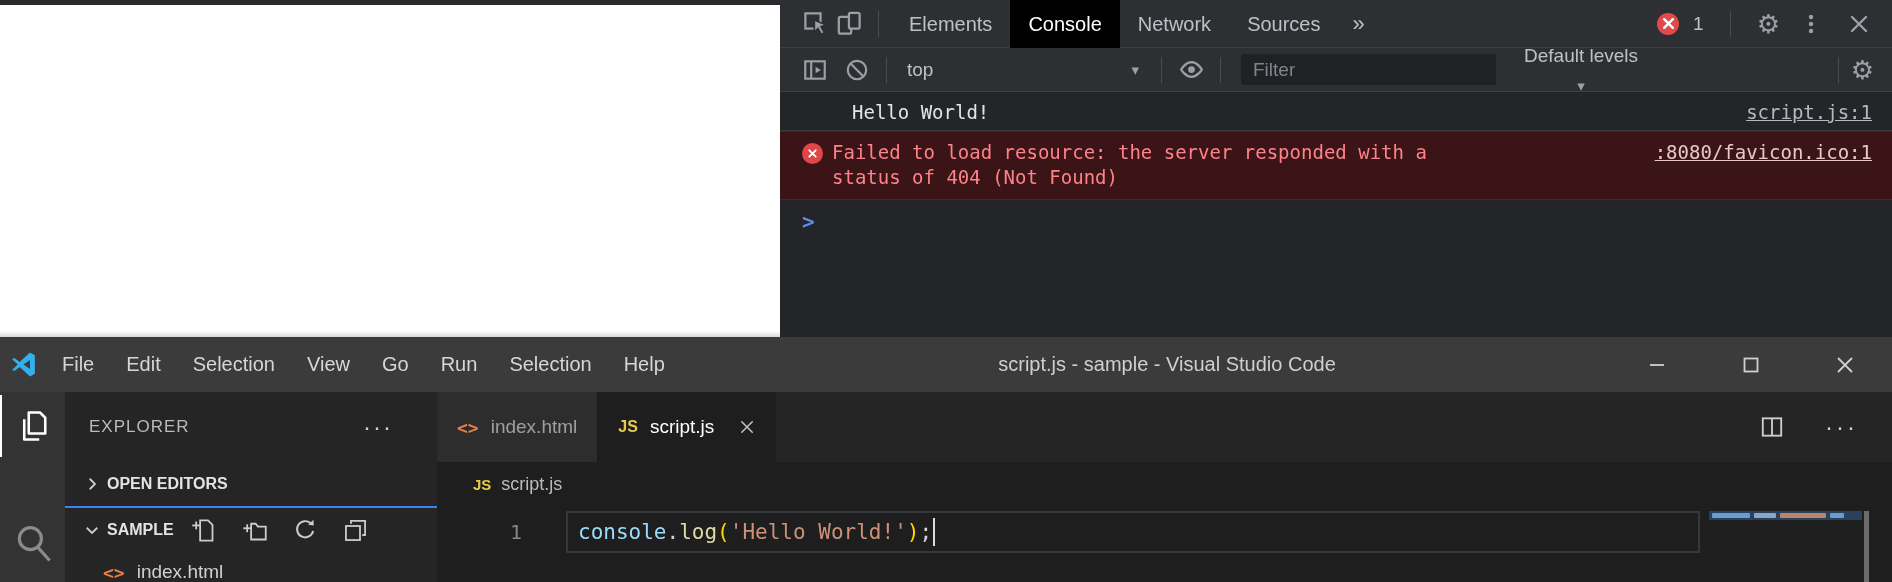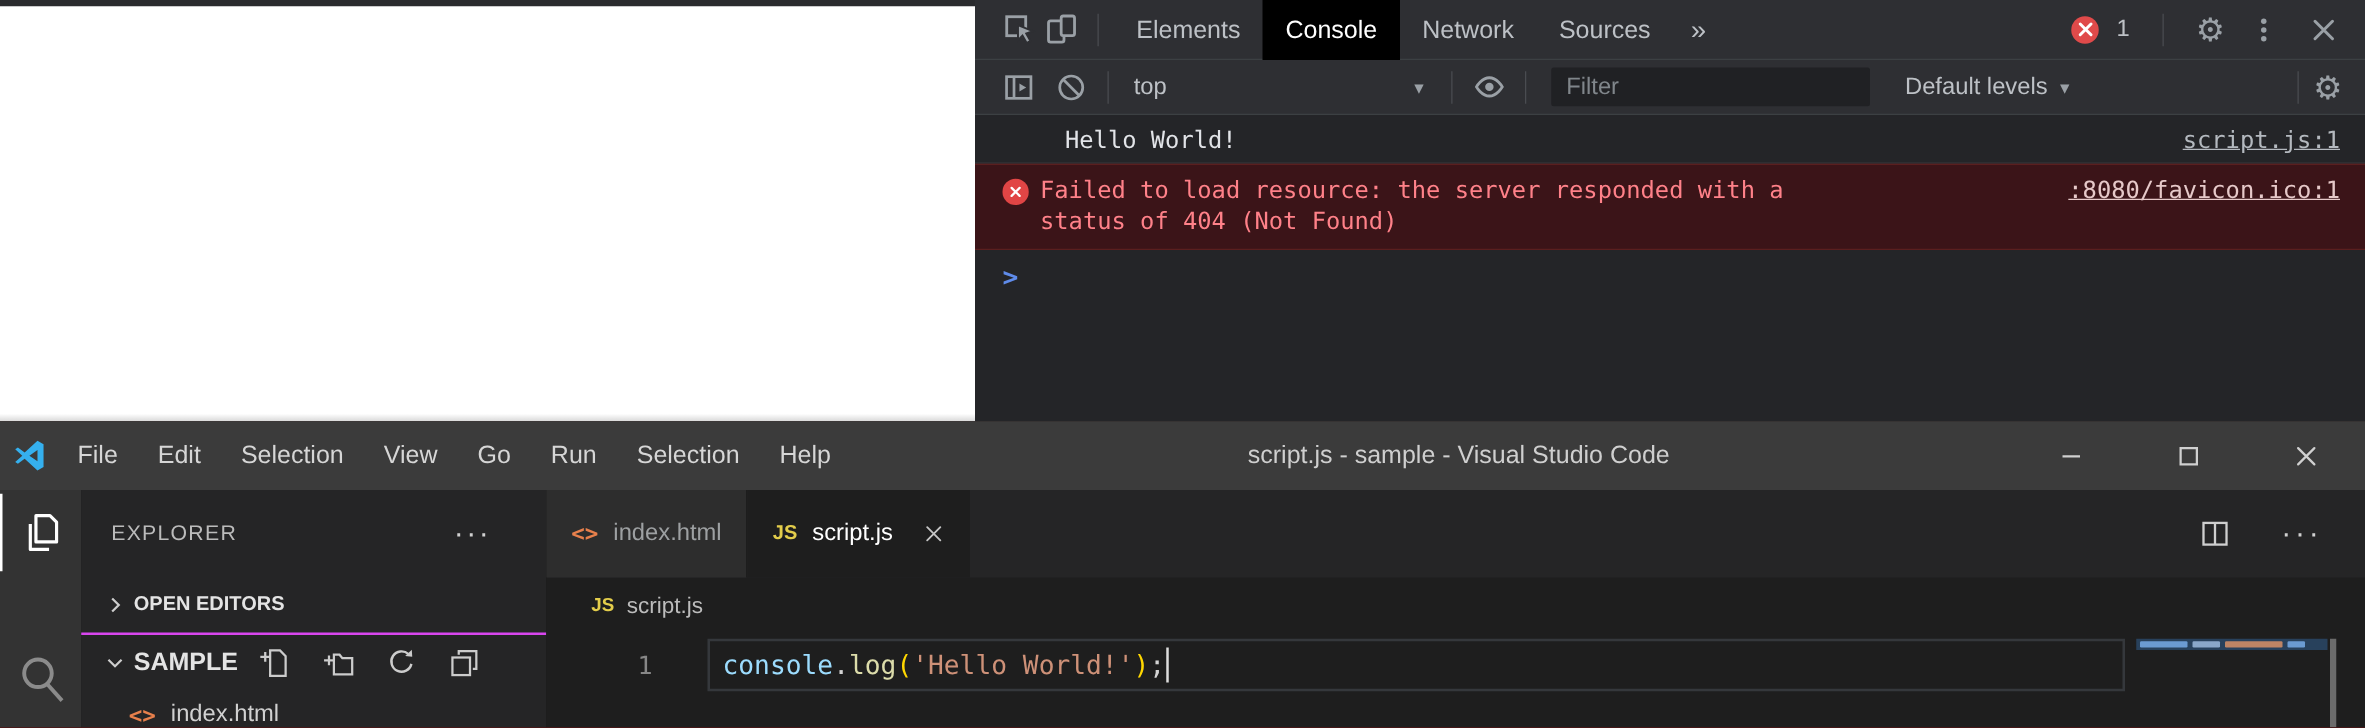--- a/index.html
+++ b/index.html
@@ -1,17 +1,17 @@
 <!DOCTYPE html>
 <html><head>
 <meta charset="utf-8">
 <style>
   * { margin:0; padding:0; box-sizing:border-box; }
   body { background:#111; font-family:"Liberation Sans", sans-serif; }
-  .stage { position:relative; width:1892px; height:582px; overflow:hidden; background:#7f1d1d; }
+  .stage { position:relative; width:1892px; height:582px; overflow:hidden; background:#4d7c0f; }
 
   
   .browser { position:absolute; left:0; top:0; width:780px; height:337px; background:#ffffff; }
   .browser-topstrip { height:5px; background:#2a2b2e; }
   .browser::after { content:""; position:absolute; left:0; right:0; bottom:0; height:6px;
                     background:linear-gradient(#ffffff,#d9d9d9); }
 
   
   .devtools { position:absolute; left:780px; top:0; width:1112px; height:337px; background:#242528; color:#bdc1c6; }
   .dt-row1 { display:flex; align-items:center; height:48px; background:#2e2f33; border-bottom:1px solid #3c4043; padding-left:18px; }
@@ -24,21 +24,21 @@
   .err-badge { width:22px; height:22px; border-radius:50%; background:#e04a4a; display:flex; align-items:center; justify-content:center; }
   .err-count { font-size:19px; color:#bdc1c6; }
   .gear-glyph { font-size:26px; color:#9aa0a6; line-height:1; cursor:pointer; }
 
   .dt-row2 { display:flex; align-items:center; height:44px; background:#2e2f33; border-bottom:1px solid #3c4043; padding:0 18px; }
   .dt-dropdown { display:flex; align-items:center; justify-content:space-between; width:250px; padding:0 10px 0 8px; font-size:19px; color:#bdc1c6; cursor:pointer; }
   .caret { font-size:15px; color:#9aa0a6; }
   .dt-filter { width:255px; height:31px; margin-left:8px; background:#202124; border:none; outline:none; border-radius:2px;
                color:#e8eaed; font-size:19px; padding:0 12px; font-family:"Liberation Sans",sans-serif; }
   .dt-filter::placeholder { color:#80868b; }
-  .dt-levels { display:flex; align-items:center; gap:10px; margin-left:28px; font-size:19px; color:#bdc1c6; cursor:pointer; }
+  .dt-levels { display:flex; align-items:center; gap:10px; margin-left:28px; font-size:19px; color:#bdc1c6; cursor:pointer;flex-direction:column; }
   .dt-row2 .spacer { flex:1; }
 
   .dt-console { position:absolute; top:93px; left:0; right:0; bottom:0; background:#242528;
                 font-family:"DejaVu Sans Mono", monospace; font-size:19px; }
   .msg-log { display:flex; align-items:center; height:38px; padding:0 20px 0 72px; border-bottom:1px solid #38393d; color:#e2e4e8; }
   .msg-link { margin-left:auto; text-decoration:underline; color:#b4b9bf; cursor:pointer; white-space:nowrap; }
   .msg-error { position:relative; display:flex; background:#3b1418; border-top:1px solid #5a1f1f; border-bottom:1px solid #5a1f1f;
                color:#ff8189; padding:8px 20px 9px 52px; line-height:25px; }
   .msg-error .msg-link { color:#e6c9c9; align-self:flex-start; }
   .err-icon { position:absolute; left:22px; top:11px; width:21px; height:21px; border-radius:50%; background:#e14545;
@@ -58,22 +58,22 @@
 
   .activitybar { position:relative; width:65px; background:#333333; flex:none; }
   .ab-item { position:absolute; left:0; width:65px; display:flex; align-items:center; justify-content:center; cursor:pointer; }
   .ab-explorer { top:3px; height:62px; color:#ffffff; border-left:2px solid #ffffff; }
   .ab-search { top:118px; height:66px; color:#8b8b8b; }
 
   .sidebar { position:relative; width:372px; background:#252526; flex:none; color:#cccccc; }
   .sb-header { display:flex; align-items:center; height:70px; padding-left:24px; font-size:17px; color:#bbbbbb; letter-spacing:1px; }
   .sb-more { margin-left:auto; margin-right:44px; font-size:24px; letter-spacing:2px; color:#d0d0d0; cursor:pointer; }
   .sb-row { display:flex; align-items:center; padding-left:12px; font-weight:bold; color:#e4e4e4; cursor:pointer; }
-  .sb-row.open-editors { height:46px; font-size:16px; border-bottom:2px solid #d946ef; }
-  .sb-row.sample { height:44px; font-size:20px; }
+  .sb-row.open-editors { height:46px; font-size:16px; border-bottom:2px solid #3b82f6; }
+  .sb-row.sample { height:44px; font-size:16px; }
   .sb-chevron { display:flex; align-items:center; justify-content:center; width:30px; color:#cccccc; }
   .sb-actions { display:flex; align-items:center; gap:24px; margin-left:16px; color:#cccccc; }
   .sb-action { display:flex; cursor:pointer; }
   .sb-item { display:flex; align-items:center; height:40px; padding-left:38px; font-weight:normal; font-size:19px; color:#d0d0d0; cursor:pointer; gap:12px; }
   .html-glyph { font-family:"DejaVu Sans Mono",monospace; font-weight:bold; color:#e8804c; font-size:18px; }
   .js-glyph { font-weight:bold; color:#e3cd4b; font-size:16px; font-family:"Liberation Sans",sans-serif; }
 
   .editor-area { position:relative; flex:1; background:#1e1e1e; overflow:hidden; }
   .tabbar { display:flex; height:70px; background:#252526; }
   .tab { display:flex; align-items:center; gap:12px; height:70px; padding:0 20px; font-size:19px; cursor:pointer; }

